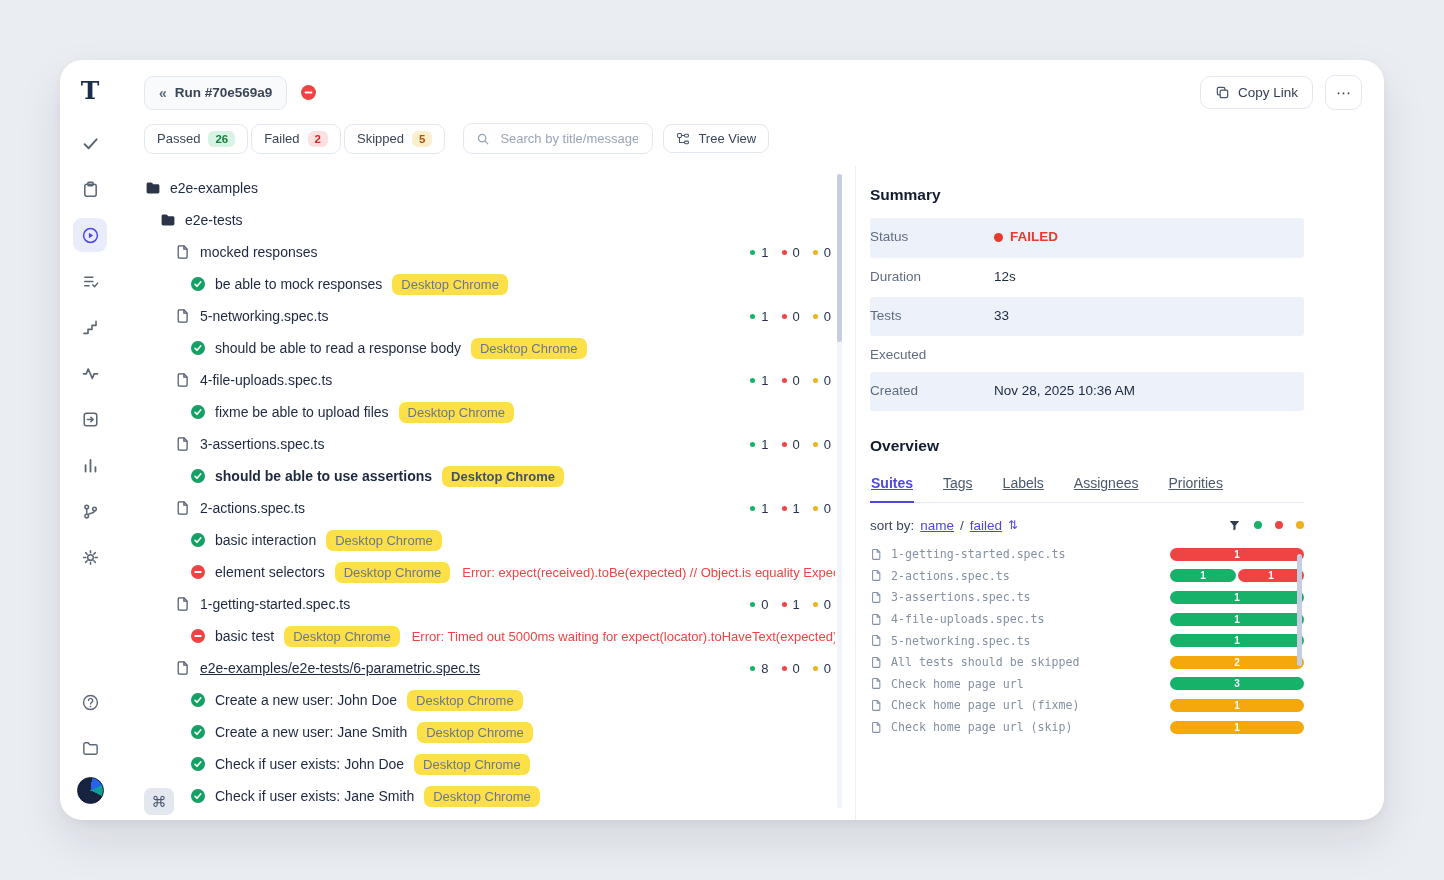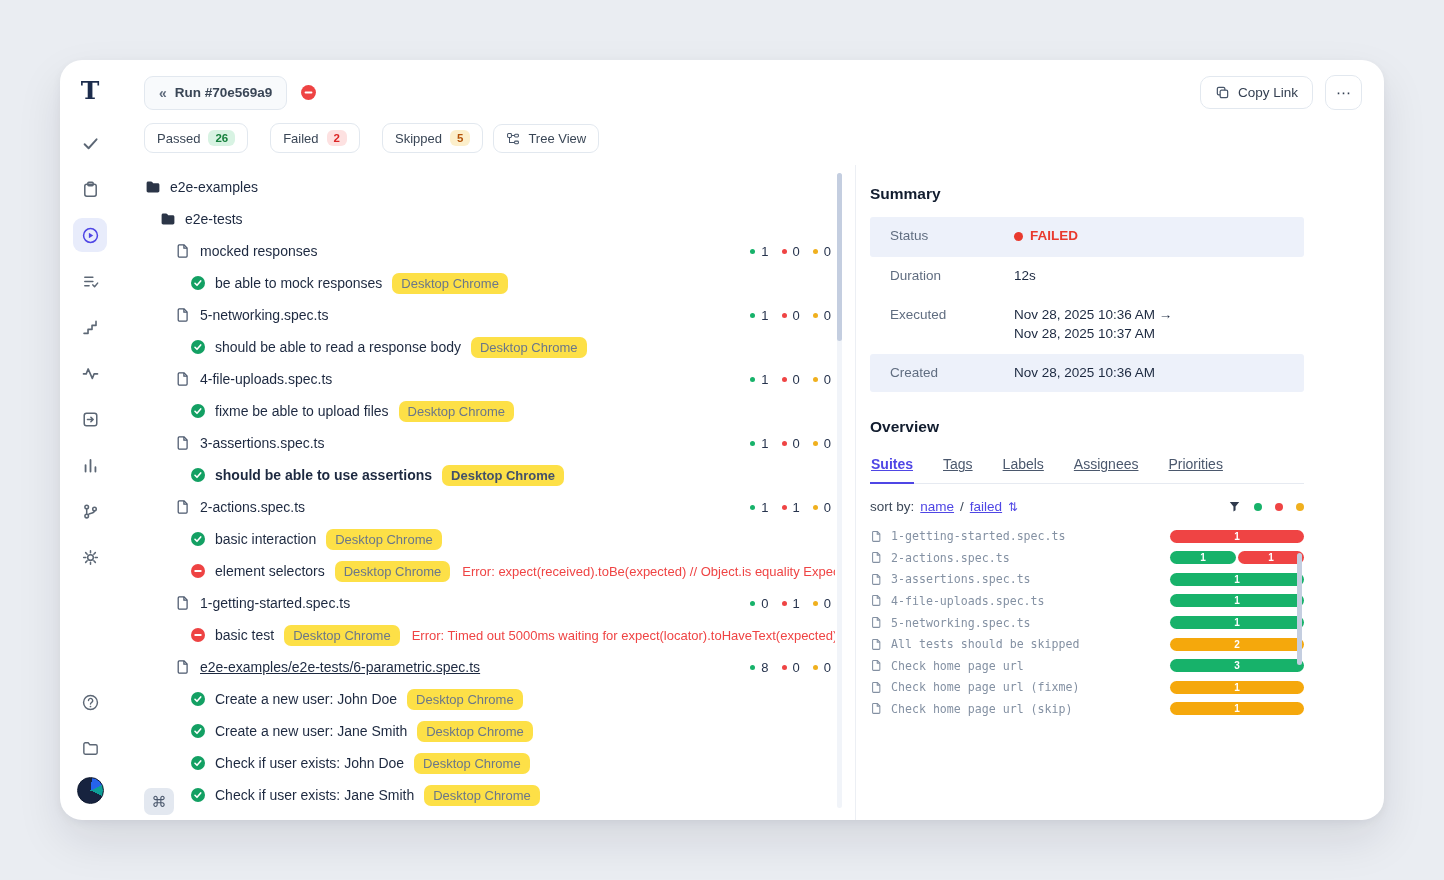--- a/index.html
+++ b/index.html
@@ -34,21 +34,21 @@
   .fail-ic svg { width:16px; height:16px; }
   .fail-ic.big svg { width:17px; height:17px; }
   .topbar-right { display:flex; align-items:center; gap:12px; }
   .copy-btn { display:flex; align-items:center; gap:8px; border:1px solid #e2e8ef; background:#fff;
     border-radius:10px; padding:8px 14px; font-size:13.5px; color:#333f51; font-weight:500; cursor:pointer; font-family:inherit; }
   .more-btn { width:37px; height:35px; border:1px solid #e2e8ef; border-radius:10px; background:#fff;
     color:#333f51; font-size:15px; cursor:pointer; }
 
   
   .filterbar { display:flex; align-items:center; gap:10px; padding:4px 24px 12px; }
-  .chips { display:flex; gap:22px; }
+  .chips { display:flex; gap:3px; }
   .chip { display:flex; align-items:center; gap:8px; border:1px solid #e2e8ef; border-radius:9px;
     padding:6px 12px; font-size:13px; color:#3a4656; background:#fff; cursor:pointer; font-weight:500; }
   .badge { font-size:11.5px; padding:2px 7px; border-radius:6px; font-weight:700; }
   .badge.passed { background:#d8f3e3; color:#16803c; }
   .badge.failed { background:#fde1e1; color:#dc2626; }
   .badge.skipped { background:#fcefcb; color:#b45309; }
   .search { display:flex; align-items:center; gap:8px; border:1px solid #e2e8ef; border-radius:9px;
     padding:6px 12px; width:190px; margin-left:8px; background:#fff; }
   .search input { border:none; outline:none; font-size:13px; width:100%; color:#334155; font-family:inherit; background:transparent; }
   .search input::placeholder { color:#9aa6b6; }
@@ -76,21 +76,21 @@
   .dot.y, .legend-dot.y { background:#f0b01e; }
   .scroll-track { position:absolute; right:13px; top:8px; bottom:12px; width:5px; border-radius:3px; background:#f1f4f9; }
   .scroll-thumb { width:5px; height:168px; border-radius:3px; background:#c4cee0; }
   .cmd-key { position:absolute; left:24px; bottom:5px; width:30px; height:27px; background:#e3e8f0;
     border-radius:7px; color:#4b586d; font-size:15px; display:flex; align-items:center; justify-content:center; }
 
   
   .right-panel { flex:0 0 528px; padding:14px 80px 0 14px; position:relative; overflow:hidden; }
   .panel-title { font-size:15.5px; font-weight:700; color:#111c2e; margin:6px 0 0; }
   .summary-table { margin-top:14px; }
-  .sum-row { display:flex; align-items:flex-start; padding:10px 20px; font-size:13.5px; border-radius:3px; }
+  .sum-row { display:flex; align-items:flex-start; padding:10px 0; font-size:13.5px; border-radius:3px; }
   .sum-row.shaded { background:#edf1fa; }
   .sum-label { flex:0 0 124px; color:#606d80; padding-top:1px; }
   .sum-value { color:#1c2940; line-height:1.4; }
   .status-failed { color:#e93a2e; font-weight:700; display:inline-flex; align-items:center; gap:7px; }
   .dot-big { width:9px; height:9px; border-radius:50%; background:#e93a2e; display:inline-block; }
   .overview-title { margin-top:26px; }
   .tabs { display:flex; gap:28px; border-bottom:1px solid #e6eaf1; margin-top:14px; }
   .tab { padding:6px 1px 11px; font-size:14px; color:#4b586d; cursor:pointer; position:relative;text-decoration:underline; }
   .tab.active { color:#4f46e5; font-weight:700; }
   .tab.active::after { content:""; position:absolute; left:0; right:0; bottom:-1px; height:2px; background:#4f46e5; }
@@ -259,20 +259,29 @@
             </button>
             <button class="chip">
               <span>Failed</span>
               <span class="badge failed">2</span>
             </button>
             <button class="chip">
               <span>Skipped</span>
               <span class="badge skipped">5</span>
             </button>
           </div>
+        <label class="search">
+          <span class="ic" id="search-ic">
+              <svg viewBox="0 0 16 16" fill="none" stroke="#94a3b8" stroke-width="1.4" width="14" height="14">
+                <circle cx="7" cy="7" r="4.2"></circle>
+                <path d="M10.2 10.2L13.5 13.5" stroke-linecap="round"></path>
+              </svg>
+            </span>
+          <input placeholder="Search by title/message" style="">
+        </label>
         <button class="treeview-btn">
           <span class="ic" id="treeview-ic">
               <svg viewBox="0 0 16 16" fill="none" stroke="#475569" stroke-width="1.2" width="14" height="14">
                 <rect x="1.8" y="1.8" width="4.4" height="4.4" rx="1"></rect>
                 <rect x="9.8" y="2.6" width="4.4" height="3" rx="1"></rect>
                 <rect x="9.8" y="10.4" width="4.4" height="3" rx="1"></rect>
                 <path d="M4 6.4v5.5h5.6M6.4 4.1h3.2"></path>
               </svg>
             </span>
           <span>Tree View</span>
@@ -520,26 +529,26 @@
           <h2 class="panel-title">Summary</h2>
           <div id="summary-table" class="summary-table">
               <div class="sum-row shaded">
                 <span class="sum-label">Status</span>
                 <span class="sum-value"><span class="status-failed"><i class="dot-big"></i>FAILED</span></span>
               </div>
               <div class="sum-row">
                 <span class="sum-label">Duration</span>
                 <span class="sum-value">12s</span>
               </div>
+              <div class="sum-row shaded">
+                <span class="sum-label">Tests</span>
+                <span class="sum-value">33</span>
+              </div>
               <div class="sum-row">
                 <span class="sum-label">Executed</span>
-                <span class="sum-value">
-                  <div>Nov 28, 2025 10:36 AM →</div>
-                  <div>Nov 28, 2025 10:37 AM</div>
-                </span>
               </div>
               <div class="sum-row shaded">
                 <span class="sum-label">Created</span>
                 <span class="sum-value">Nov 28, 2025 10:36 AM</span>
               </div>
             </div>
 
           <h2 class="panel-title overview-title">Overview</h2>
           <div id="tabs" class="tabs">
               <div class="tab active">Suites</div>

